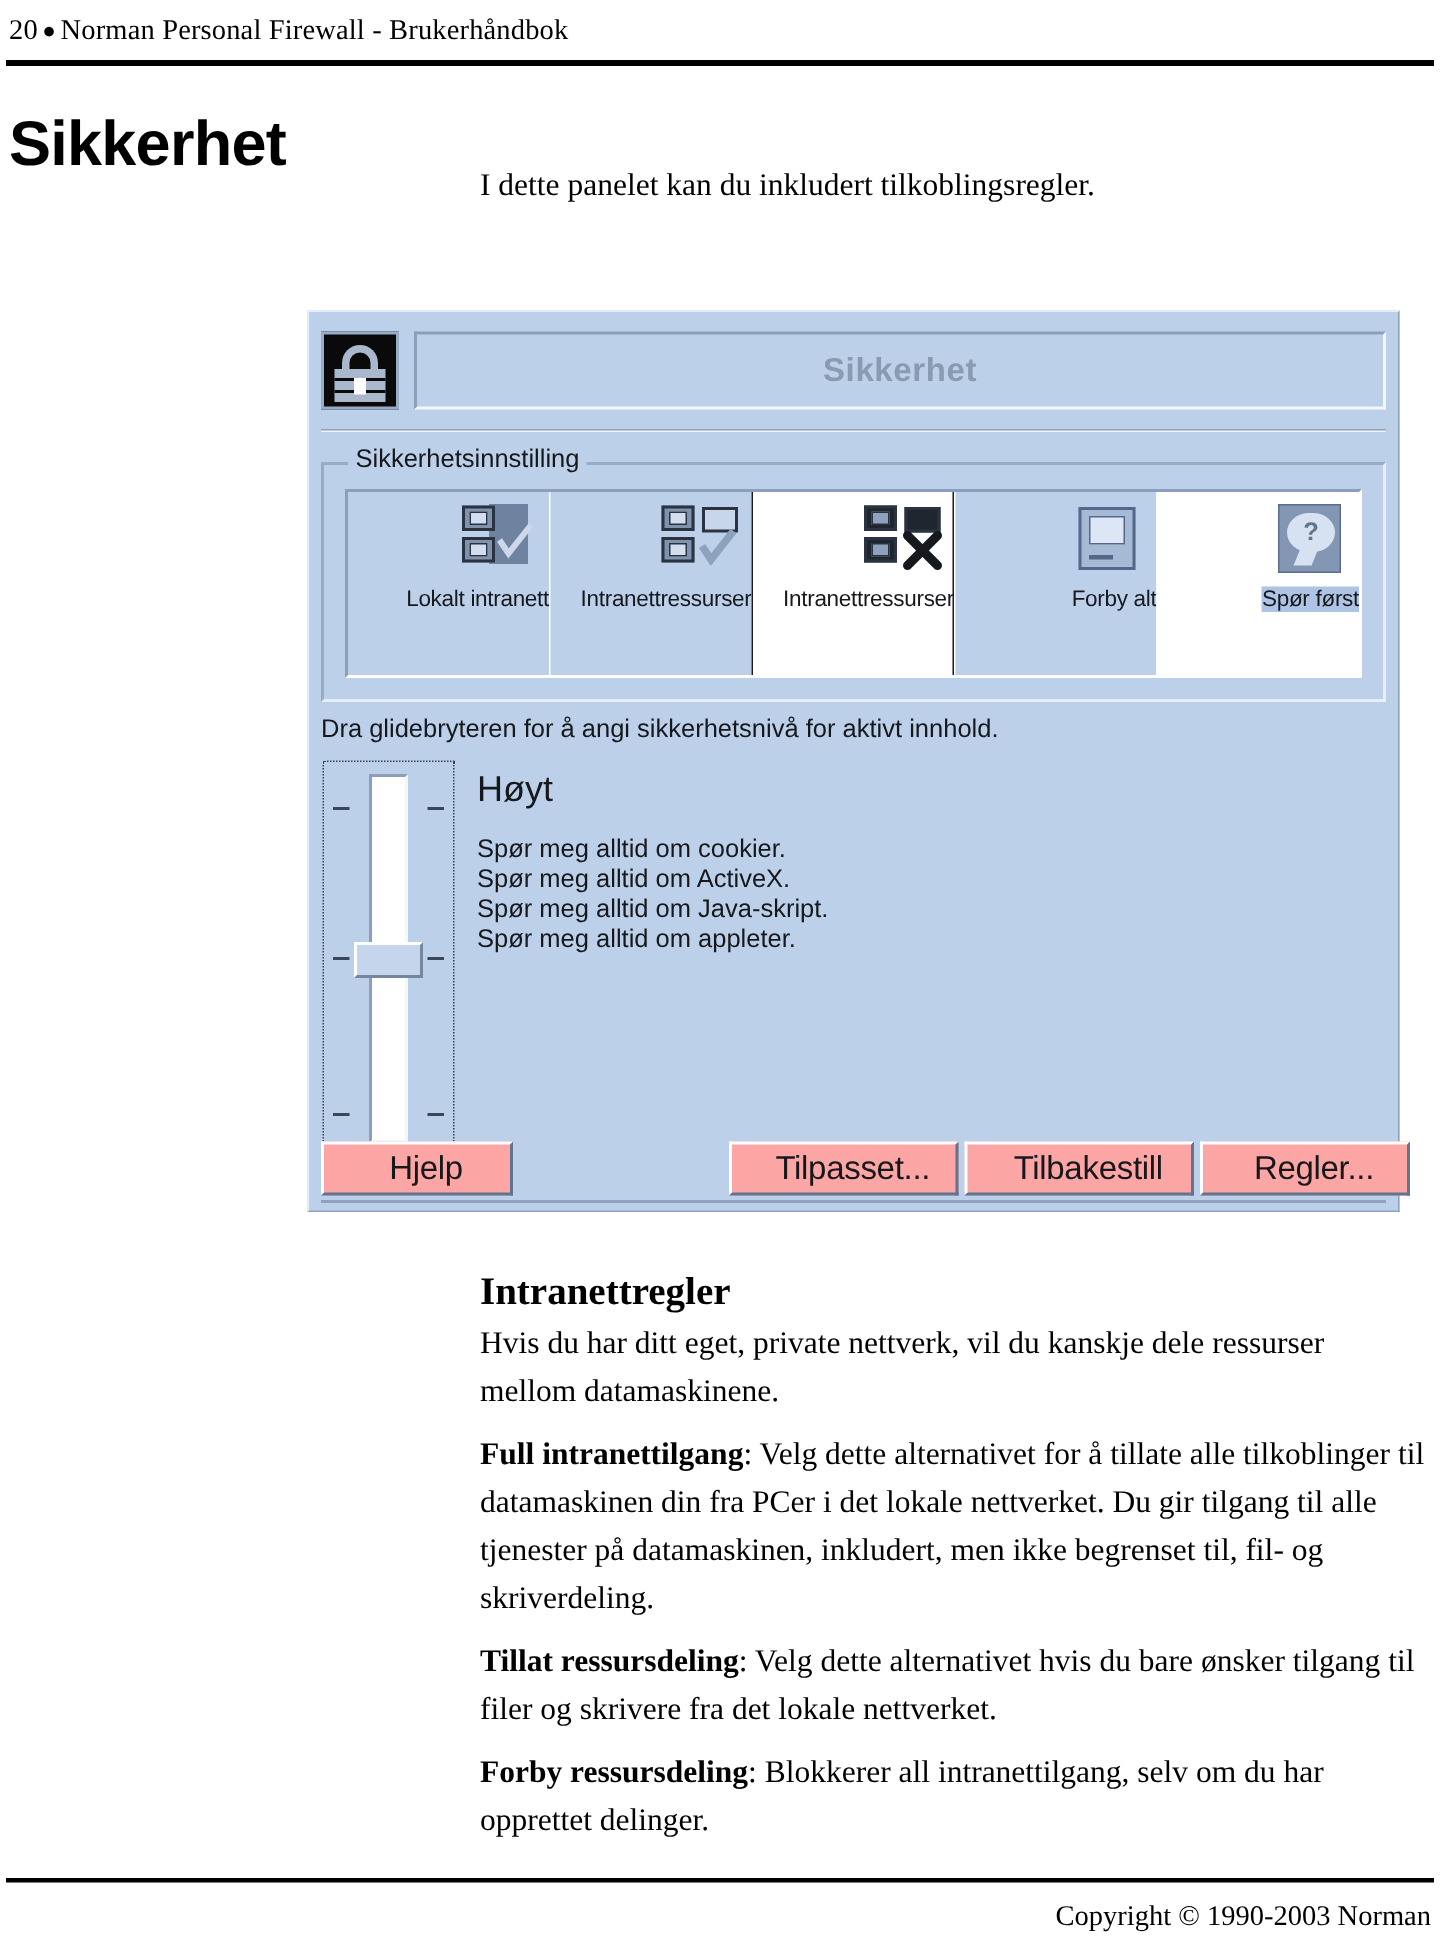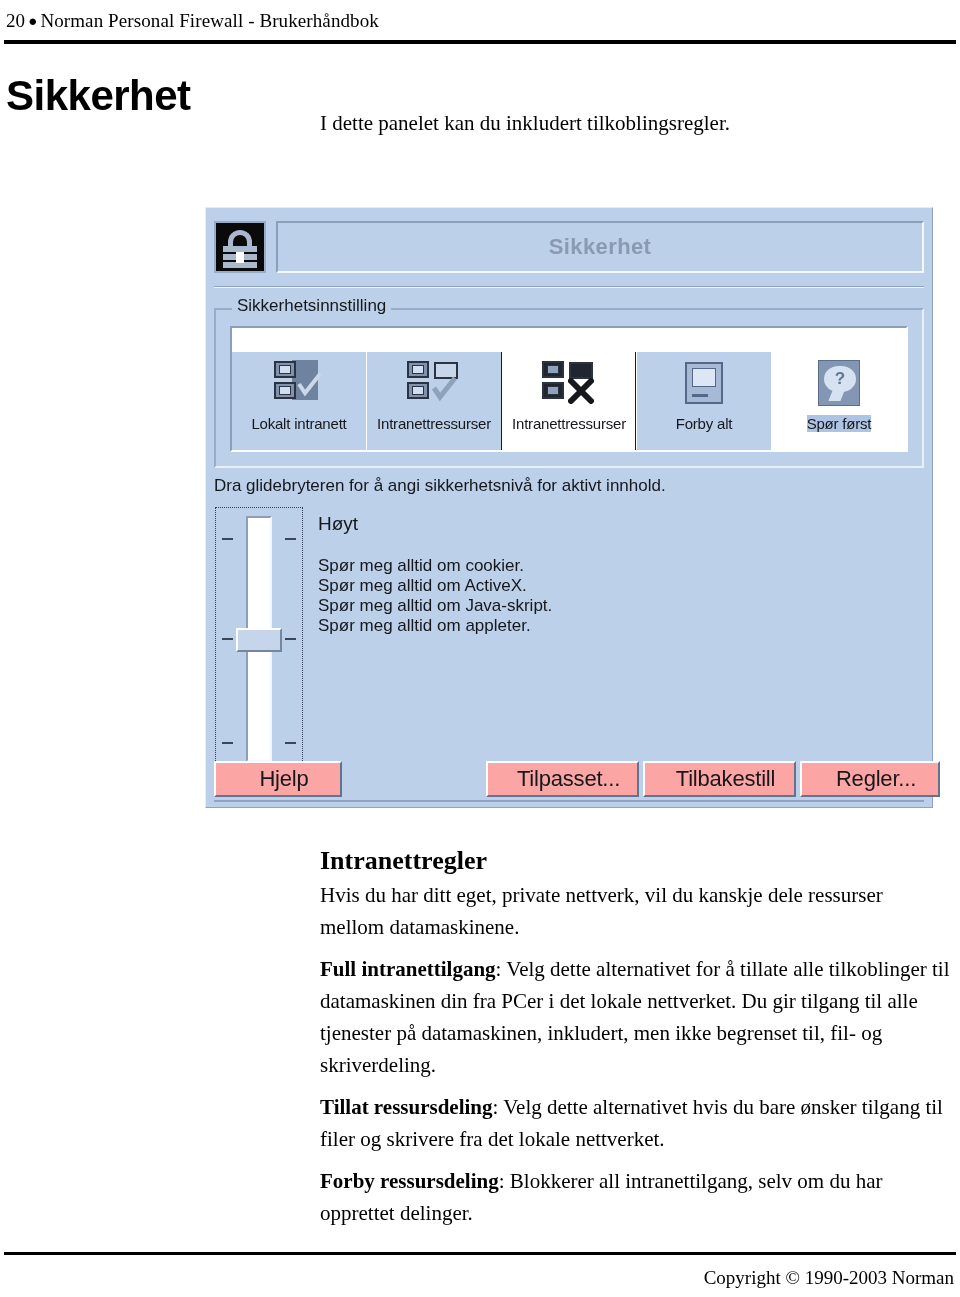--- a/index.html
+++ b/index.html
@@ -120,25 +120,24 @@
     background:#ffffff;
     border-top:2px solid #8b9fba;
     border-left:2px solid #8b9fba;
     border-right:2px solid #ffffff;
     border-bottom:2px solid #ffffff;
     display:flex; align-items:stretch;
   }
   .icon-cell {
     flex:1 1 0; min-width:0;
     display:flex; flex-direction:column;
-    align-items:center; justify-content:flex-start;
+    align-items:flex-end; justify-content:flex-start;
     padding-top:6px;
     background:#bcd0ea;
     position:relative;
-    margin-top:24px;
   }
   .icon-cell.sel { background:#ffffff; }
   .icon-cell + .icon-cell { border-left:1px solid #ffffff; }
   .icon-cell.divider-dark { border-left:1px solid #1a1a1a; }
   .icon-cell.divider-dark-r::after {
     content:""; position:absolute; right:-1px; top:0; bottom:0; width:2px; background:#1a1a1a;
   }
   .icon-glyph { width:66px; height:54px; position:relative; }
   .icon-caption {
     font-size:15px; white-space:nowrap; margin-top:3px;
@@ -233,21 +232,21 @@
     border-right:2px solid #74879f;
     border-bottom:2px solid #74879f;
   }
   .tick {
     position:absolute; width:11px; height:2px; background:#39465c;
   }
 
   
   .level-label {
     position:absolute; left:112px; top:305px;
-    font-size:19px;
+    font-size:24px;
   }
   .level-list {
     position:absolute; left:112px; top:348px;
     font-size:17px; line-height:20px;
   }
   .level-list div { white-space:nowrap; }
 
   
   .btn-row {
     position:absolute; left:8px; right:8px; bottom:10px; height:36px;

